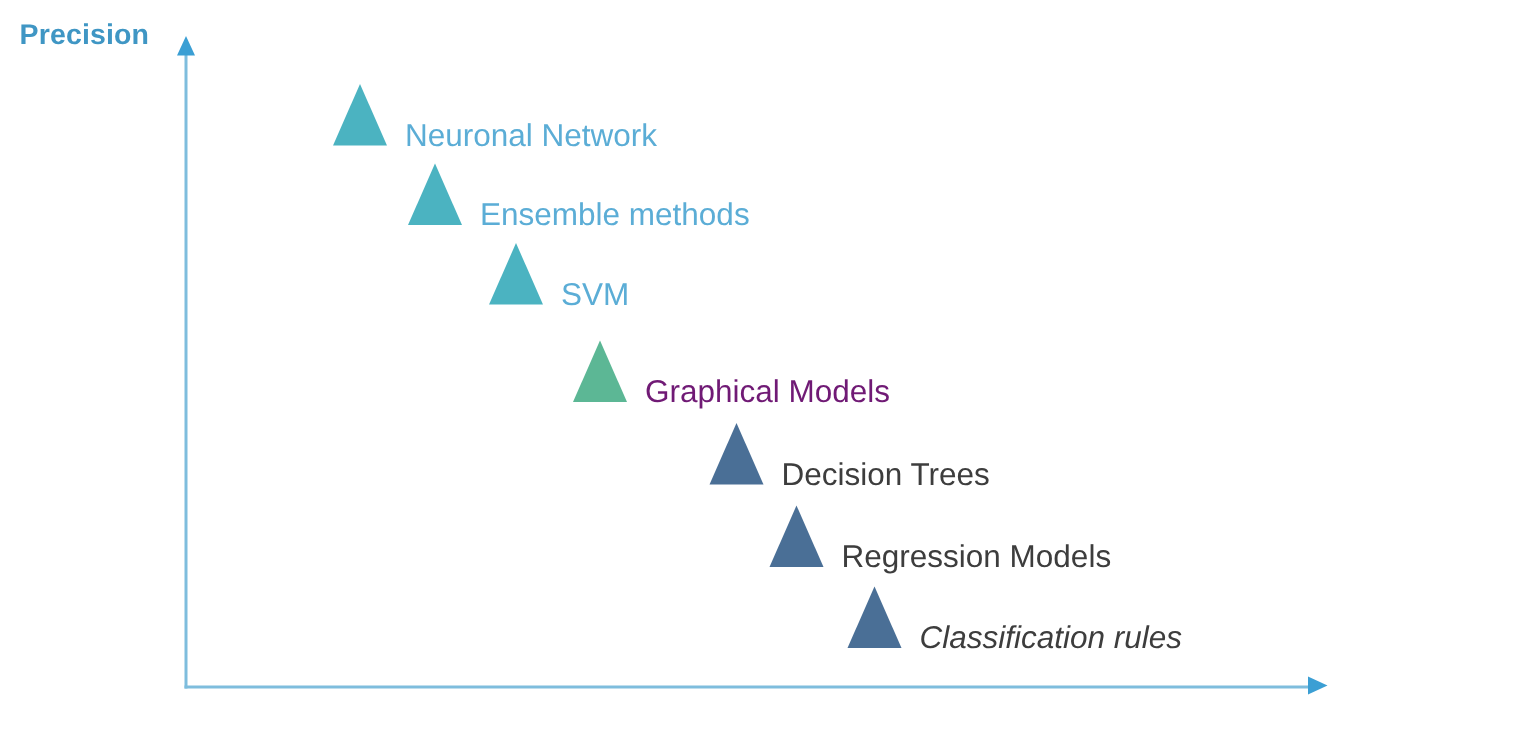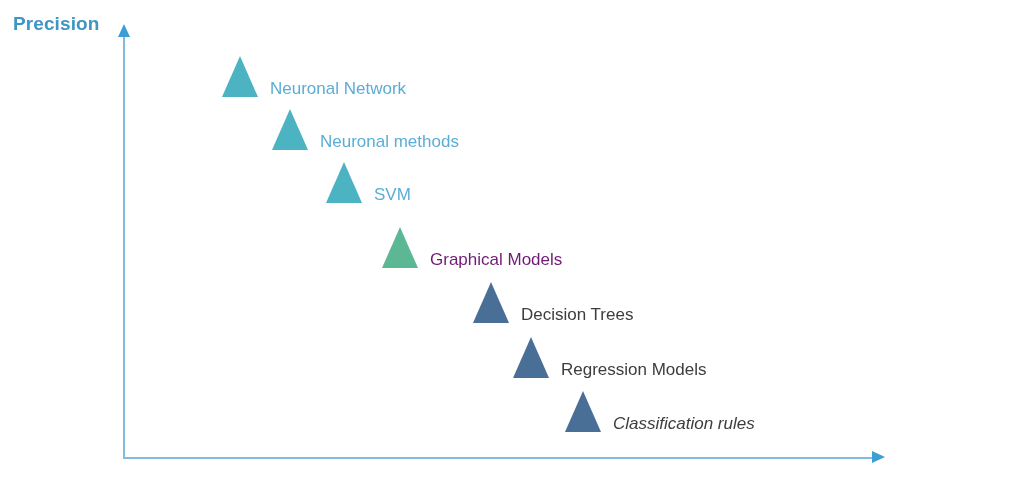--- a/index.html
+++ b/index.html
@@ -85,21 +85,21 @@
     border-bottom: 41px solid #4bb3c1;
   }
   .marker.teal  { border-bottom-color: #4bb3c1; }
   .marker.green { border-bottom-color: #5cb795; }
   .marker.navy  { border-bottom-color: #4a6f96; }
 
   .point-label {
     position: absolute;
     left: 48px;
     font-family: "Liberation Sans", sans-serif;
-    font-size: 17px;
+    font-size: 21px;
     white-space: nowrap;
     color: #404040;
     line-height: 1;
   }
   .point-label.dark  { color: #3d3d3d; text-align: right; }
   .point-label.blue  { color: #5badd6; }
   .point-label.lightblue { color: #701a75; }
 </style>
 </head>
 <body>
@@ -113,21 +113,21 @@
   <div id="x-axis-line" class="axis-line"></div>
   <div id="x-axis-arrow" class="arrow-head"></div>
 
   <div class="point" style="left:222px; top:56px;">
     <div class="marker teal"></div>
     <div class="point-label blue" style="top:24px;">Neuronal Network</div>
   </div>
 
   <div class="point" style="left:272px; top:109px;">
     <div class="marker teal"></div>
-    <div class="point-label blue" style="top:24px;">Neuronal methods</div>
+    <div class="point-label blue" style="top:24px;">Ensemble methods</div>
   </div>
 
   <div class="point" style="left:326px; top:162px;">
     <div class="marker teal"></div>
     <div class="point-label blue" style="top:24px;">SVM</div>
   </div>
 
   <div class="point" style="left:382px; top:227px;">
     <div class="marker green"></div>
     <div class="point-label lightblue" style="top:24px;">Graphical Models</div>

